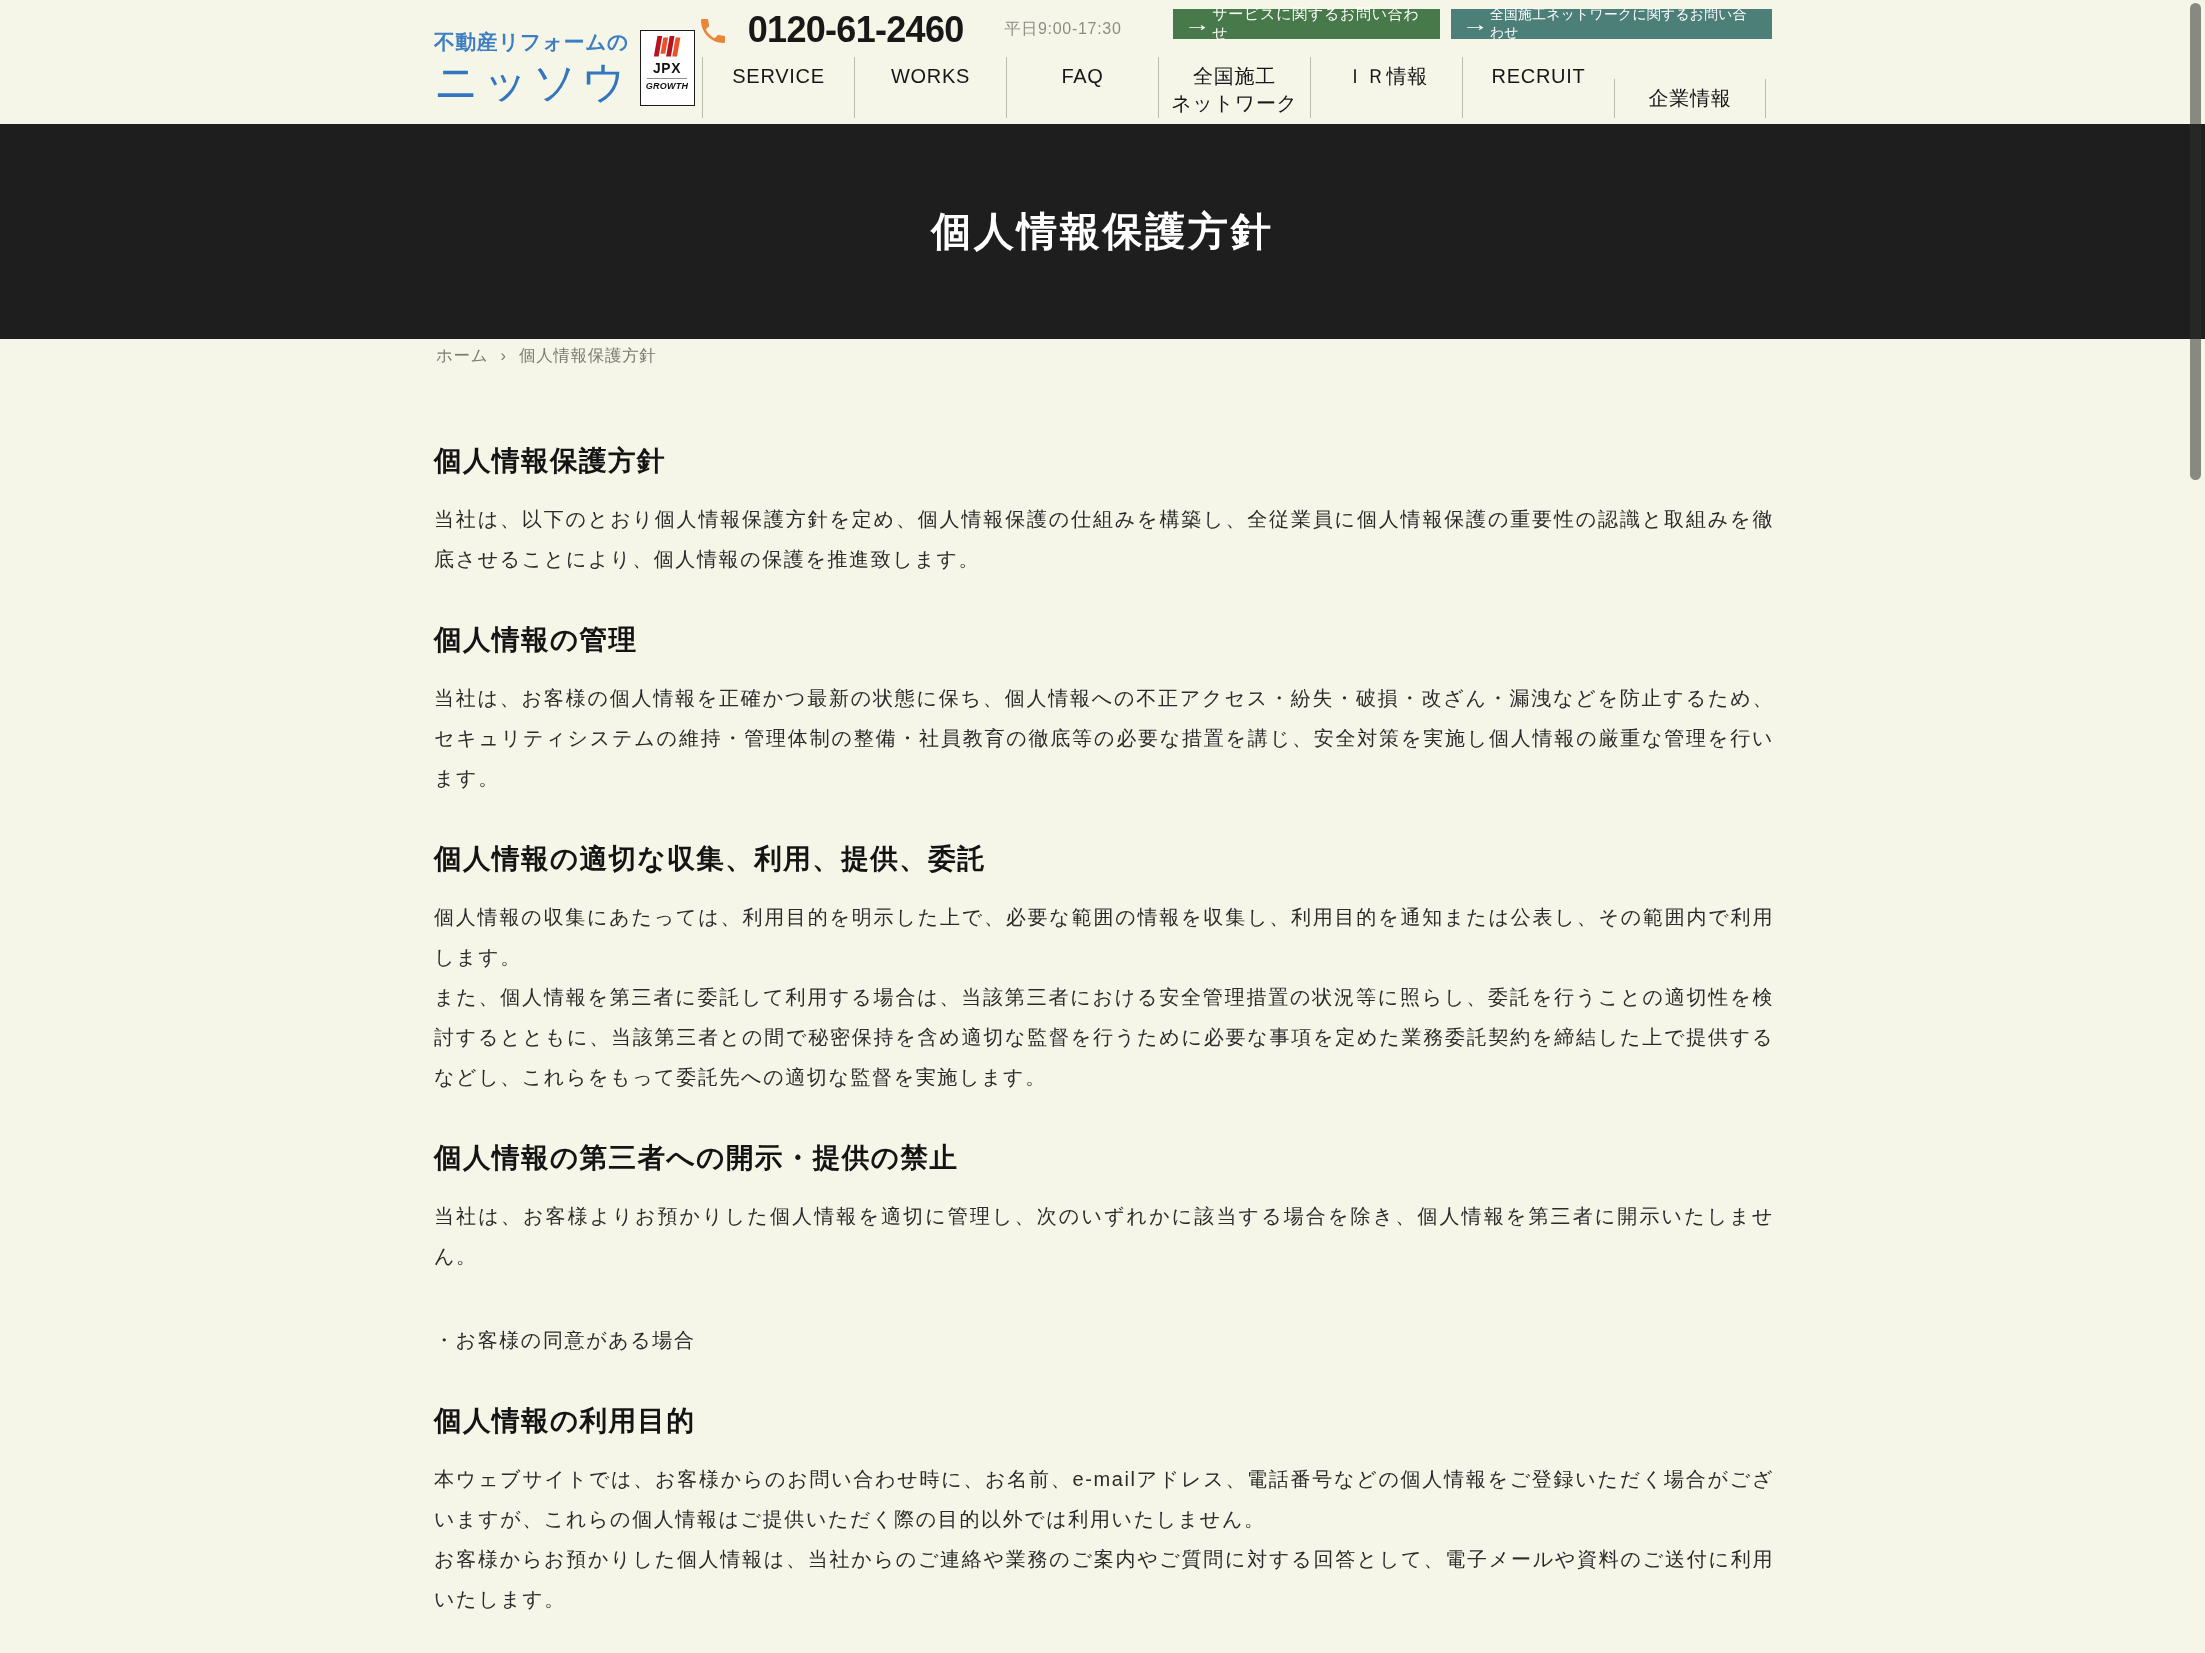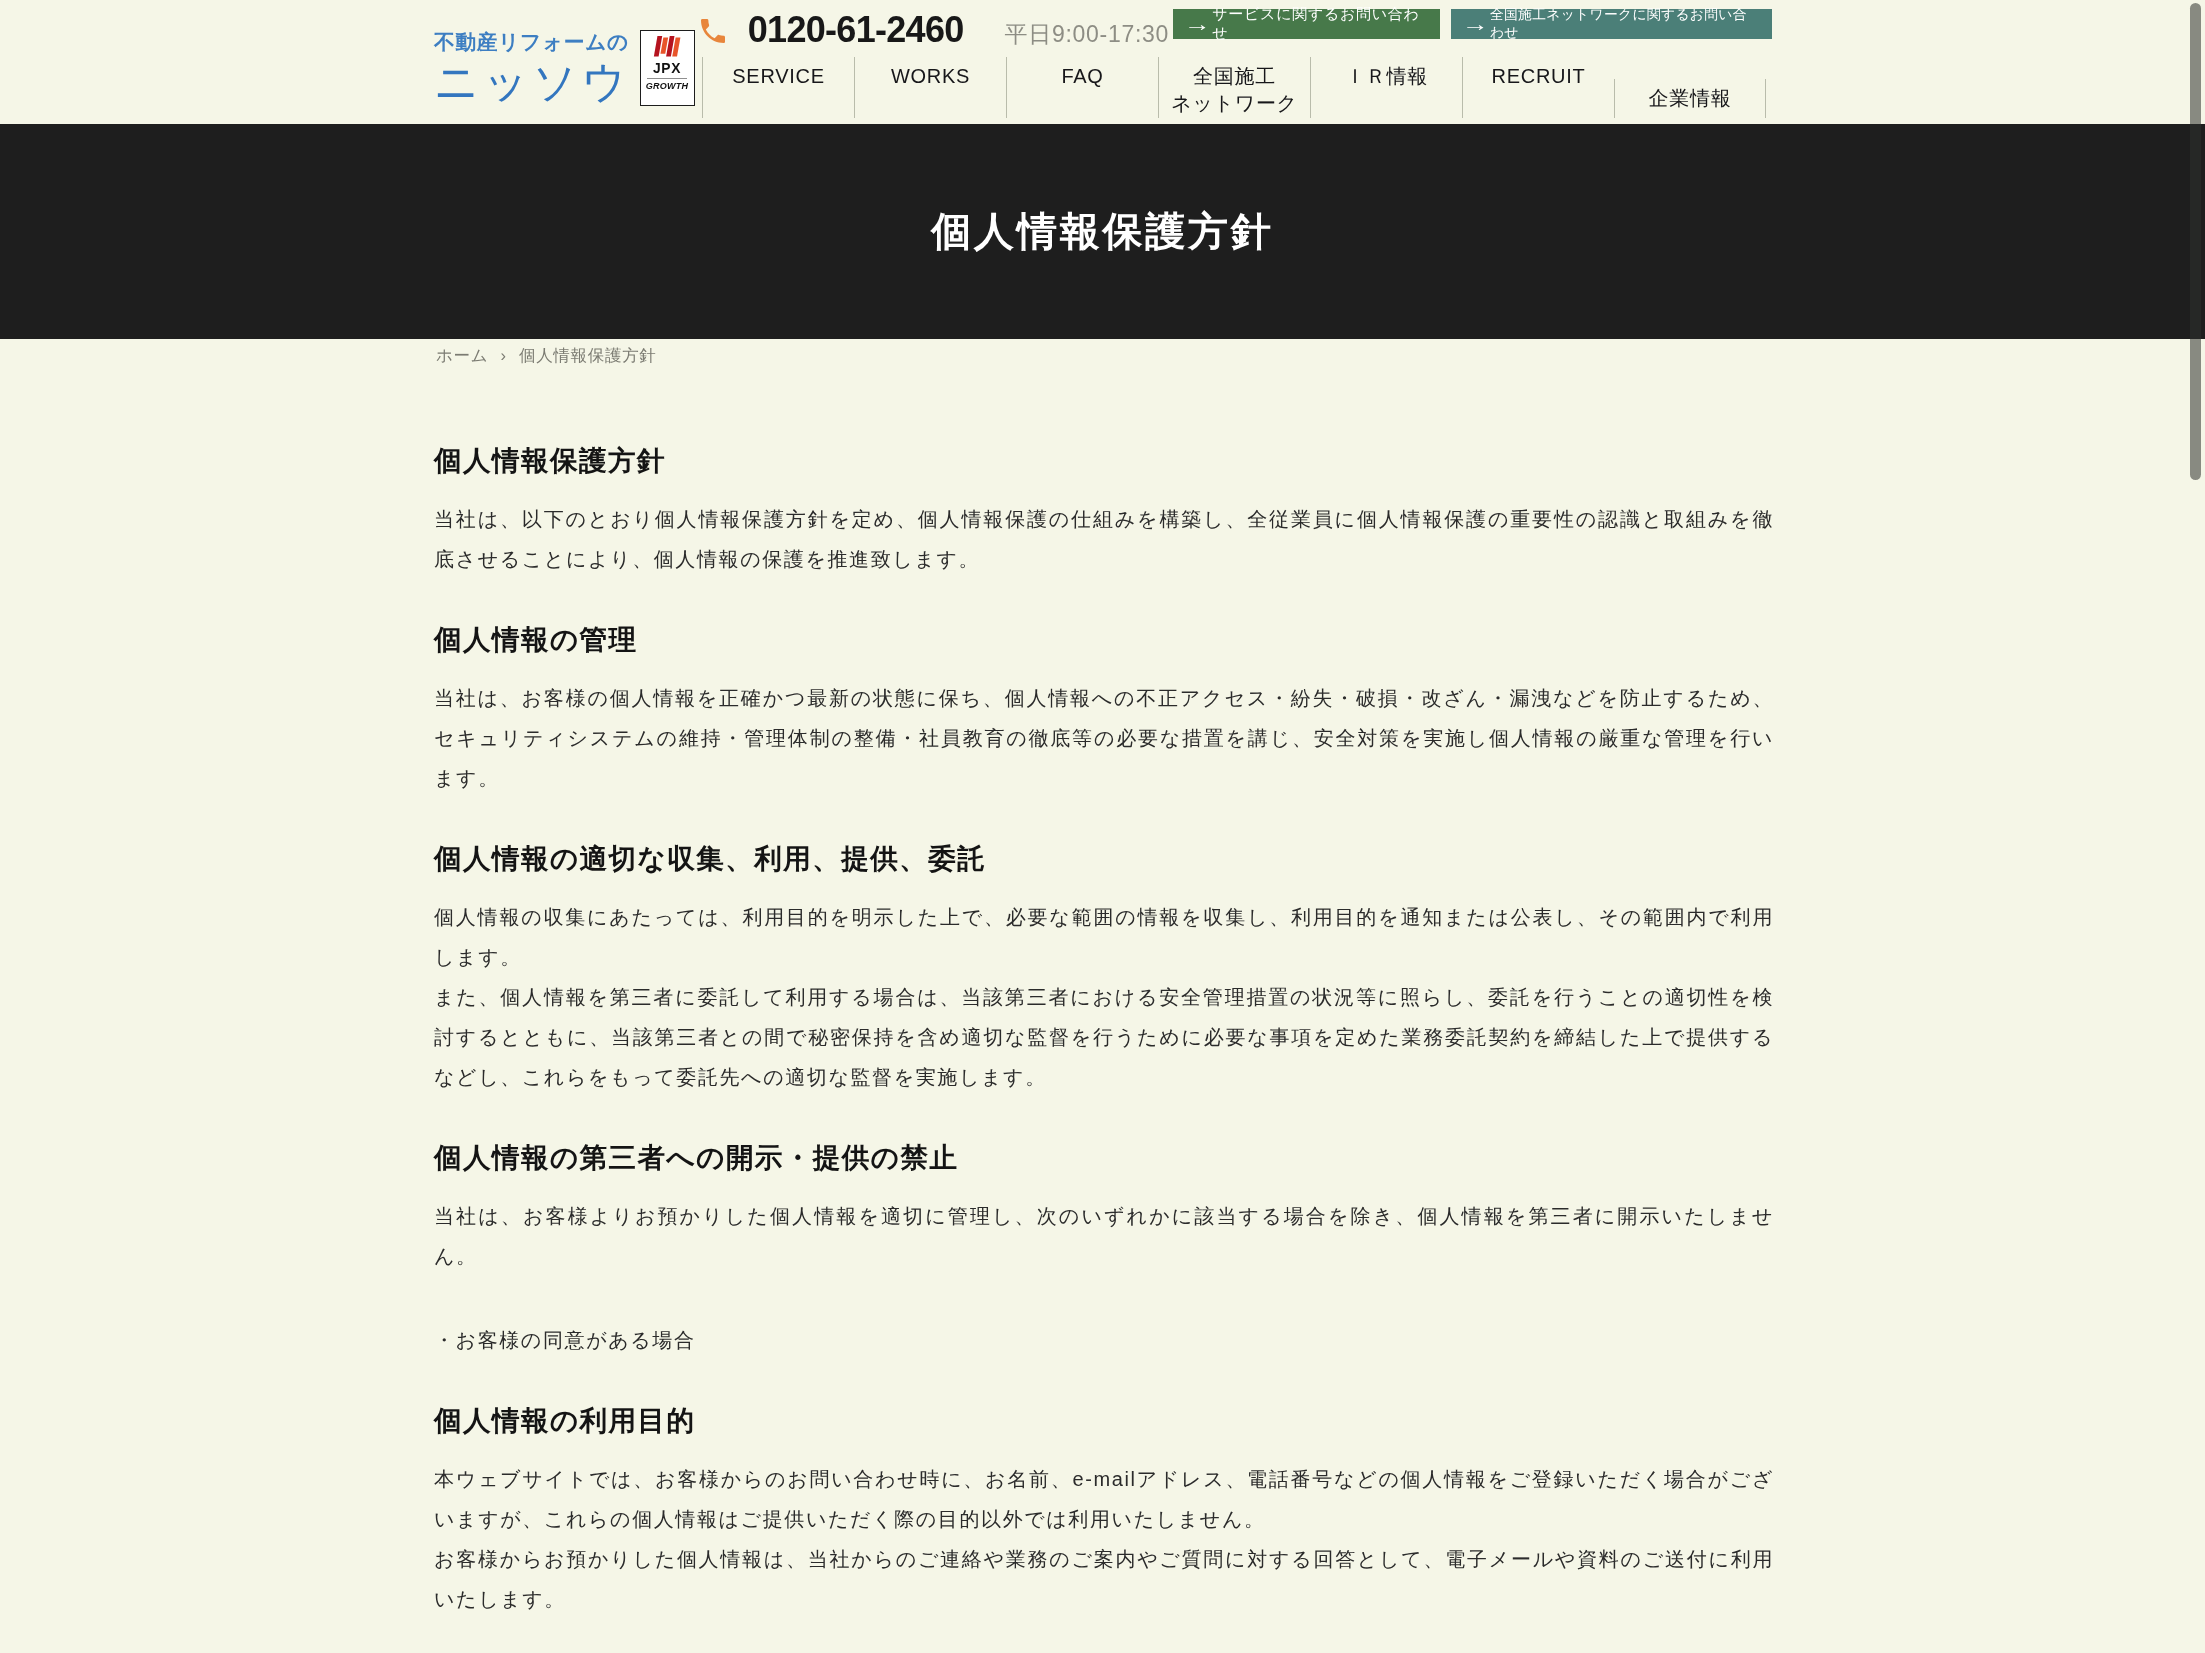--- a/index.html
+++ b/index.html
@@ -22,21 +22,21 @@
   .jpx-badge { width:55px; height:76px; background:#ffffff; border:1.4px solid #1d1d1d;
     display:flex; flex-direction:column; align-items:center; padding-top:4.8px; margin-top:1.4px; }
   .jpx-bars { display:block; }
   .jpx-label { font-size:13.8px; font-weight:800; color:#111; letter-spacing:0.7px; line-height:15px; margin-top:1.4px; }
   .jpx-rule { width:40px; height:1.4px; background:#8f8f8f; margin:2.1px 0 1.4px; }
   .jpx-market { font-size:9px; font-style:italic; font-weight:700; color:#111; letter-spacing:0.3px; }
 
   .phone-block { position:absolute; left:697px; top:9.6px; display:flex; align-items:flex-start;gap:16px; }
   .phone-icon { margin-top:5.5px; }
   .phone-number { font-size:36px; font-weight:800; color:#181818; letter-spacing:-0.7px; line-height:39px; margin-left:2.8px; text-decoration:none; }
-  .phone-hours { font-size:23px; color:#8d8d84; letter-spacing:0.7px; margin-left:25px; margin-top:9.6px; }
+  .phone-hours { font-size:16px; color:#8d8d84; letter-spacing:0.7px; margin-left:25px; margin-top:9.6px; }
 
   .cta { position:absolute; top:9px; height:30px; display:flex; align-items:center;
     color:#ffffff; padding:0 11px; text-decoration:none; }
   .cta .cta-arrow { font-size:20.7px; font-weight:400; margin-right:6.9px; transform:scaleX(1.3); transform-origin:left center; }
   .cta-green { left:1173px; width:267px; background:#47794a; font-size:15px; letter-spacing:0.7px; }
   .cta-teal  { left:1451px; width:321px; background:#4b7f78; font-size:13.8px; letter-spacing:0.3px; }
 
   .main-nav { position:absolute; left:702px; top:57px; height:61px; display:flex; }
   .nav-item { width:152px; border-left:1.4px solid #b9bcab; display:flex; justify-content:center;
     padding-top:5.5px; font-size:20px; font-weight:500; color:#17171a; letter-spacing:0.7px;

